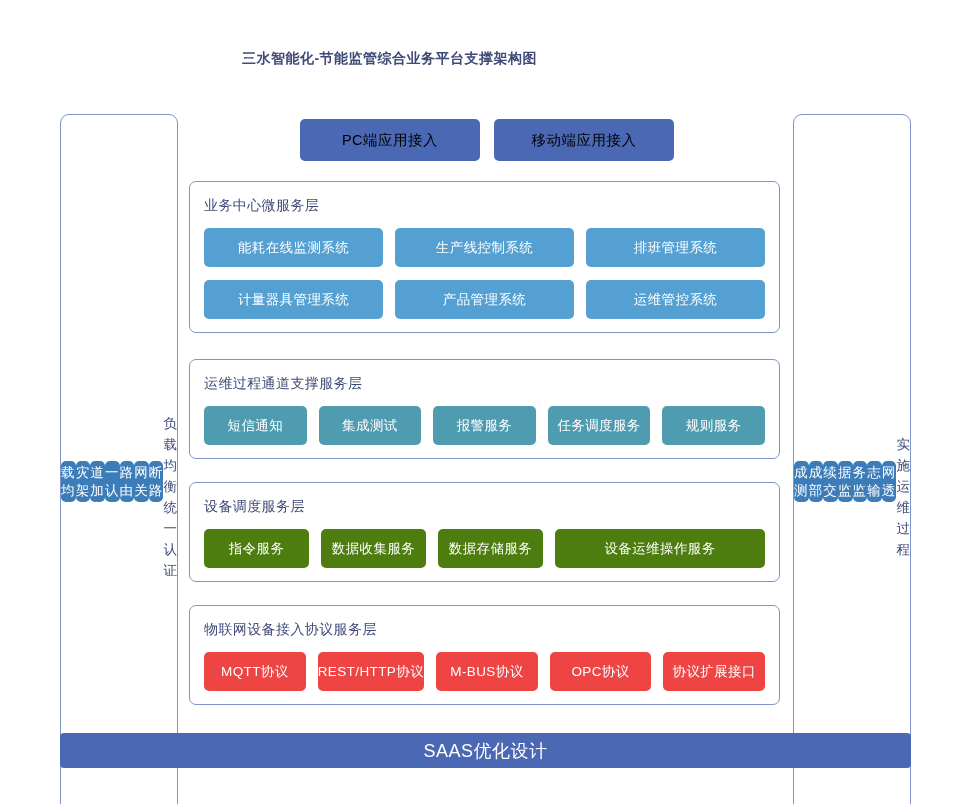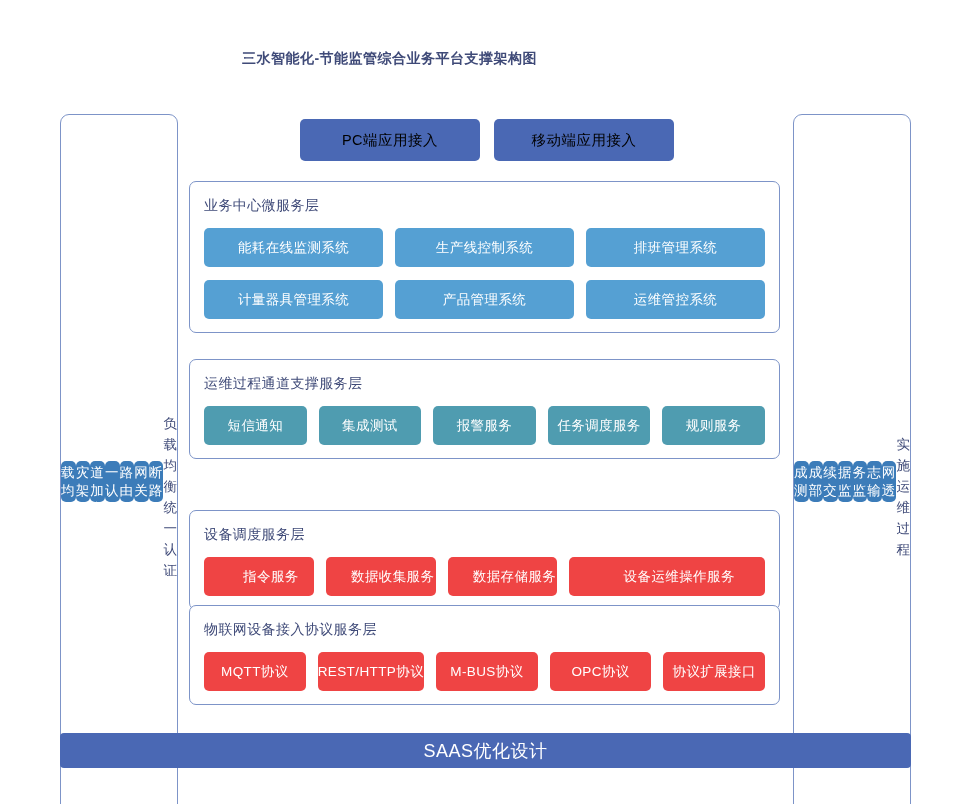--- a/index.html
+++ b/index.html
@@ -110,26 +110,26 @@
     align-items: center;
     justify-content: center;
     color: #ffffff;
     font-size: 13.5px;
     letter-spacing: 0.4px;
     white-space: nowrap;
   }
 
   #layer-business   { top: 181px; }
   #layer-ops        { top: 359px; }
-  #layer-device     { top: 482px; margin-top: 28px; }
+  #layer-device     { top: 482px; }
   #layer-iot        { top: 605px; }
 
   .c-blue   { background: #55a0d3; font-family: Liberation Serif, serif; }
   .c-teal   { background: #4f9cb0; }
-  .c-peri   { background: #ef4444; padding-left: 24px; }
+  .c-peri   { background: #4d7c0f; }
   .c-green  { background: #ef4444; }
 
   
   .grow-2 { flex: 2; }
 
   
   .saas-bar {
     position: absolute;
     left: 60px; top: 733px;
     width: 851px; height: 35px;

